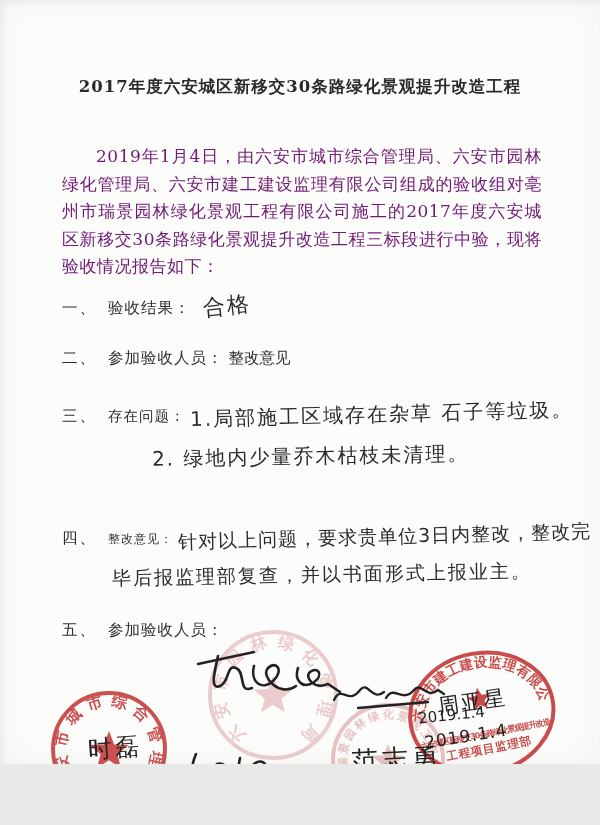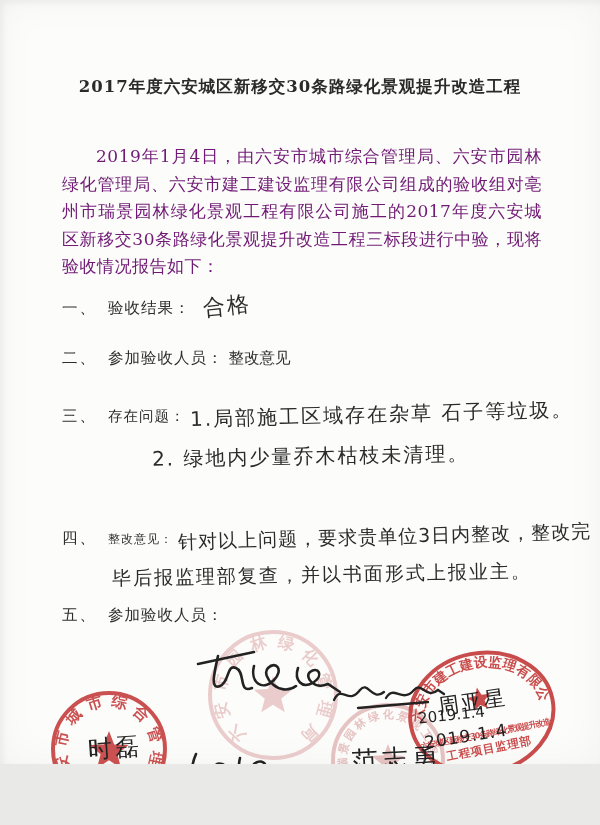--- a/index.html
+++ b/index.html
@@ -76,21 +76,21 @@
     <span class="hand" style="font-size:20px;">1.局部施工区域存在杂草 石子等垃圾。</span>
   </div>
   <div class="hw-abs" style="left:152px;top:443px;font-size:20px;letter-spacing:2px;transform:rotate(-1deg);">2. 绿地内少量乔木枯枝未清理。</div>
 
   <div class="item" style="top:524px;">
     <span class="num">四、</span><span class="label" style="font-size:12px;text-align:right;">整改意见：</span>
     <span class="hand" style="font-size:19px;letter-spacing:1px;">针对以上问题，要求贵单位3日内整改，整改完</span>
   </div>
   <div class="hw-abs" style="left:112px;top:562px;font-size:19px;letter-spacing:2px;transform:rotate(-1deg);">毕后报监理部复查，并以书面形式上报业主。</div>
 
-  <div class="item" style="top:605px;">
+  <div class="item" style="top:620px;">
     <span class="num">五、</span><span class="label">参加验收人员：</span>
   </div>
 
   <div class="stamp" style="left:202px;top:624px;opacity:0.42;">
     <svg width="142" height="142" viewBox="0 0 142 142">
       <circle cx="71" cy="71" r="63" fill="none" stroke="#d08b8b" stroke-width="4"></circle>
       <path id="arcMT" d="M71,119 a48,48 0 1 1 0,-96 a48,48 0 1 1 0,96" fill="none"></path>
       <text font-size="16" font-weight="bold" fill="#d08b8b" font-family="DejaVu Sans,sans-serif">
         <textPath href="#arcMT" startOffset="28" textLength="244" lengthAdjust="spacing">六安市园林绿化管理局</textPath>
       </text>

